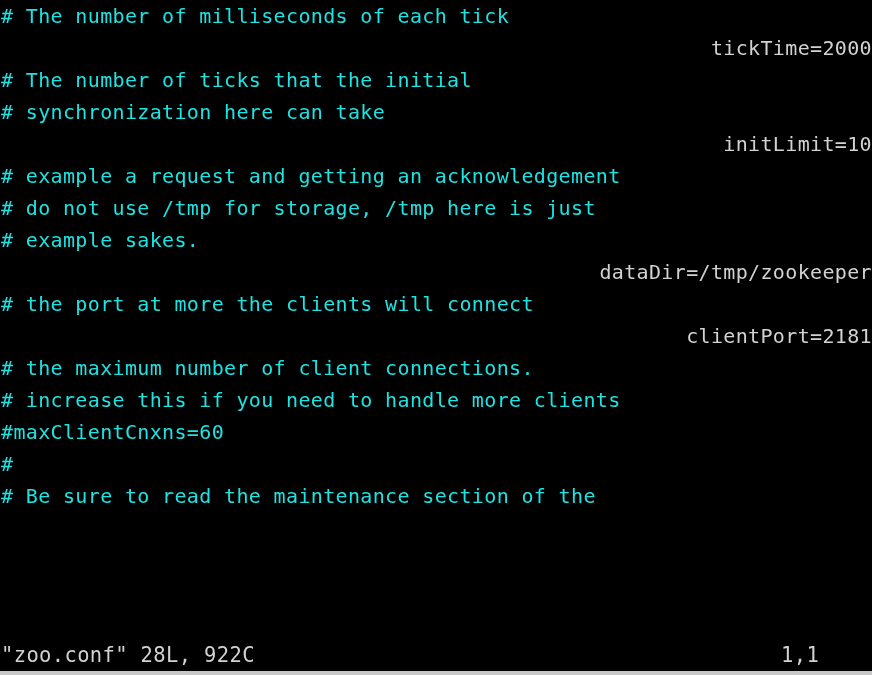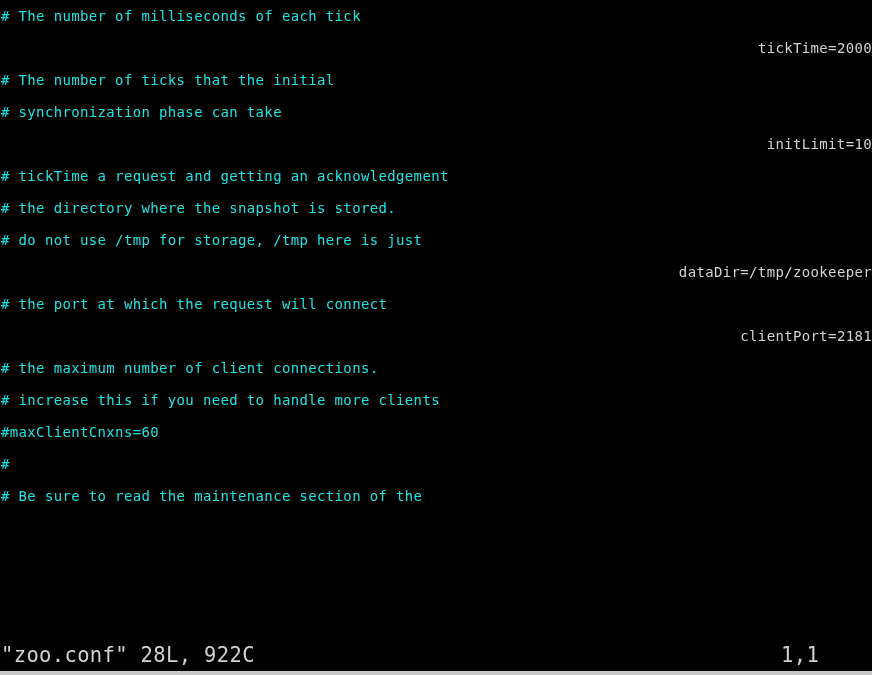--- a/index.html
+++ b/index.html
@@ -23,21 +23,21 @@
     flex-direction: column;
   }
   .buffer {
     flex: 0 0 auto;
     padding: 0;
     margin: 0;
   }
   .line {
     height: 32px;
     line-height: 32px;
-    font-size: 14px;
+    font-size: 20px;
     letter-spacing: 0.35px;
     white-space: pre;
     padding-left: 1px;
     overflow: hidden;
   }
   .comment { color: #1ee3e3; }
   .setting { color: #d2d2d2; text-align: right; }
 
   .statusline {
     position: absolute;
@@ -73,27 +73,27 @@
 </style>
 </head>
 <body>
 
 <div id="terminal">
 
   <div class="buffer" id="buffer">
       <div class="line comment"># The number of milliseconds of each tick</div>
       <div class="line setting">tickTime=2000</div>
       <div class="line comment"># The number of ticks that the initial</div>
-      <div class="line comment"># synchronization phase can take</div>
+      <div class="line comment"># synchronization here can take</div>
       <div class="line setting">initLimit=10</div>
-      <div class="line comment"># tickTime a request and getting an acknowledgement</div>
-      <div class="line comment"># the directory where the snapshot is stored.</div>
+      <div class="line comment"># example a request and getting an acknowledgement</div>
       <div class="line comment"># do not use /tmp for storage, /tmp here is just</div>
+      <div class="line comment"># example sakes.</div>
       <div class="line setting">dataDir=/tmp/zookeeper</div>
-      <div class="line comment"># the port at which the request will connect</div>
+      <div class="line comment"># the port at more the clients will connect</div>
       <div class="line setting">clientPort=2181</div>
       <div class="line comment"># the maximum number of client connections.</div>
       <div class="line comment"># increase this if you need to handle more clients</div>
       <div class="line comment">#maxClientCnxns=60</div>
       <div class="line comment">#</div>
       <div class="line comment"># Be sure to read the maintenance section of the</div>
     </div>
 
   <div class="statusline">
     <span class="status-file">"zoo.conf" 28L, 922C</span>

